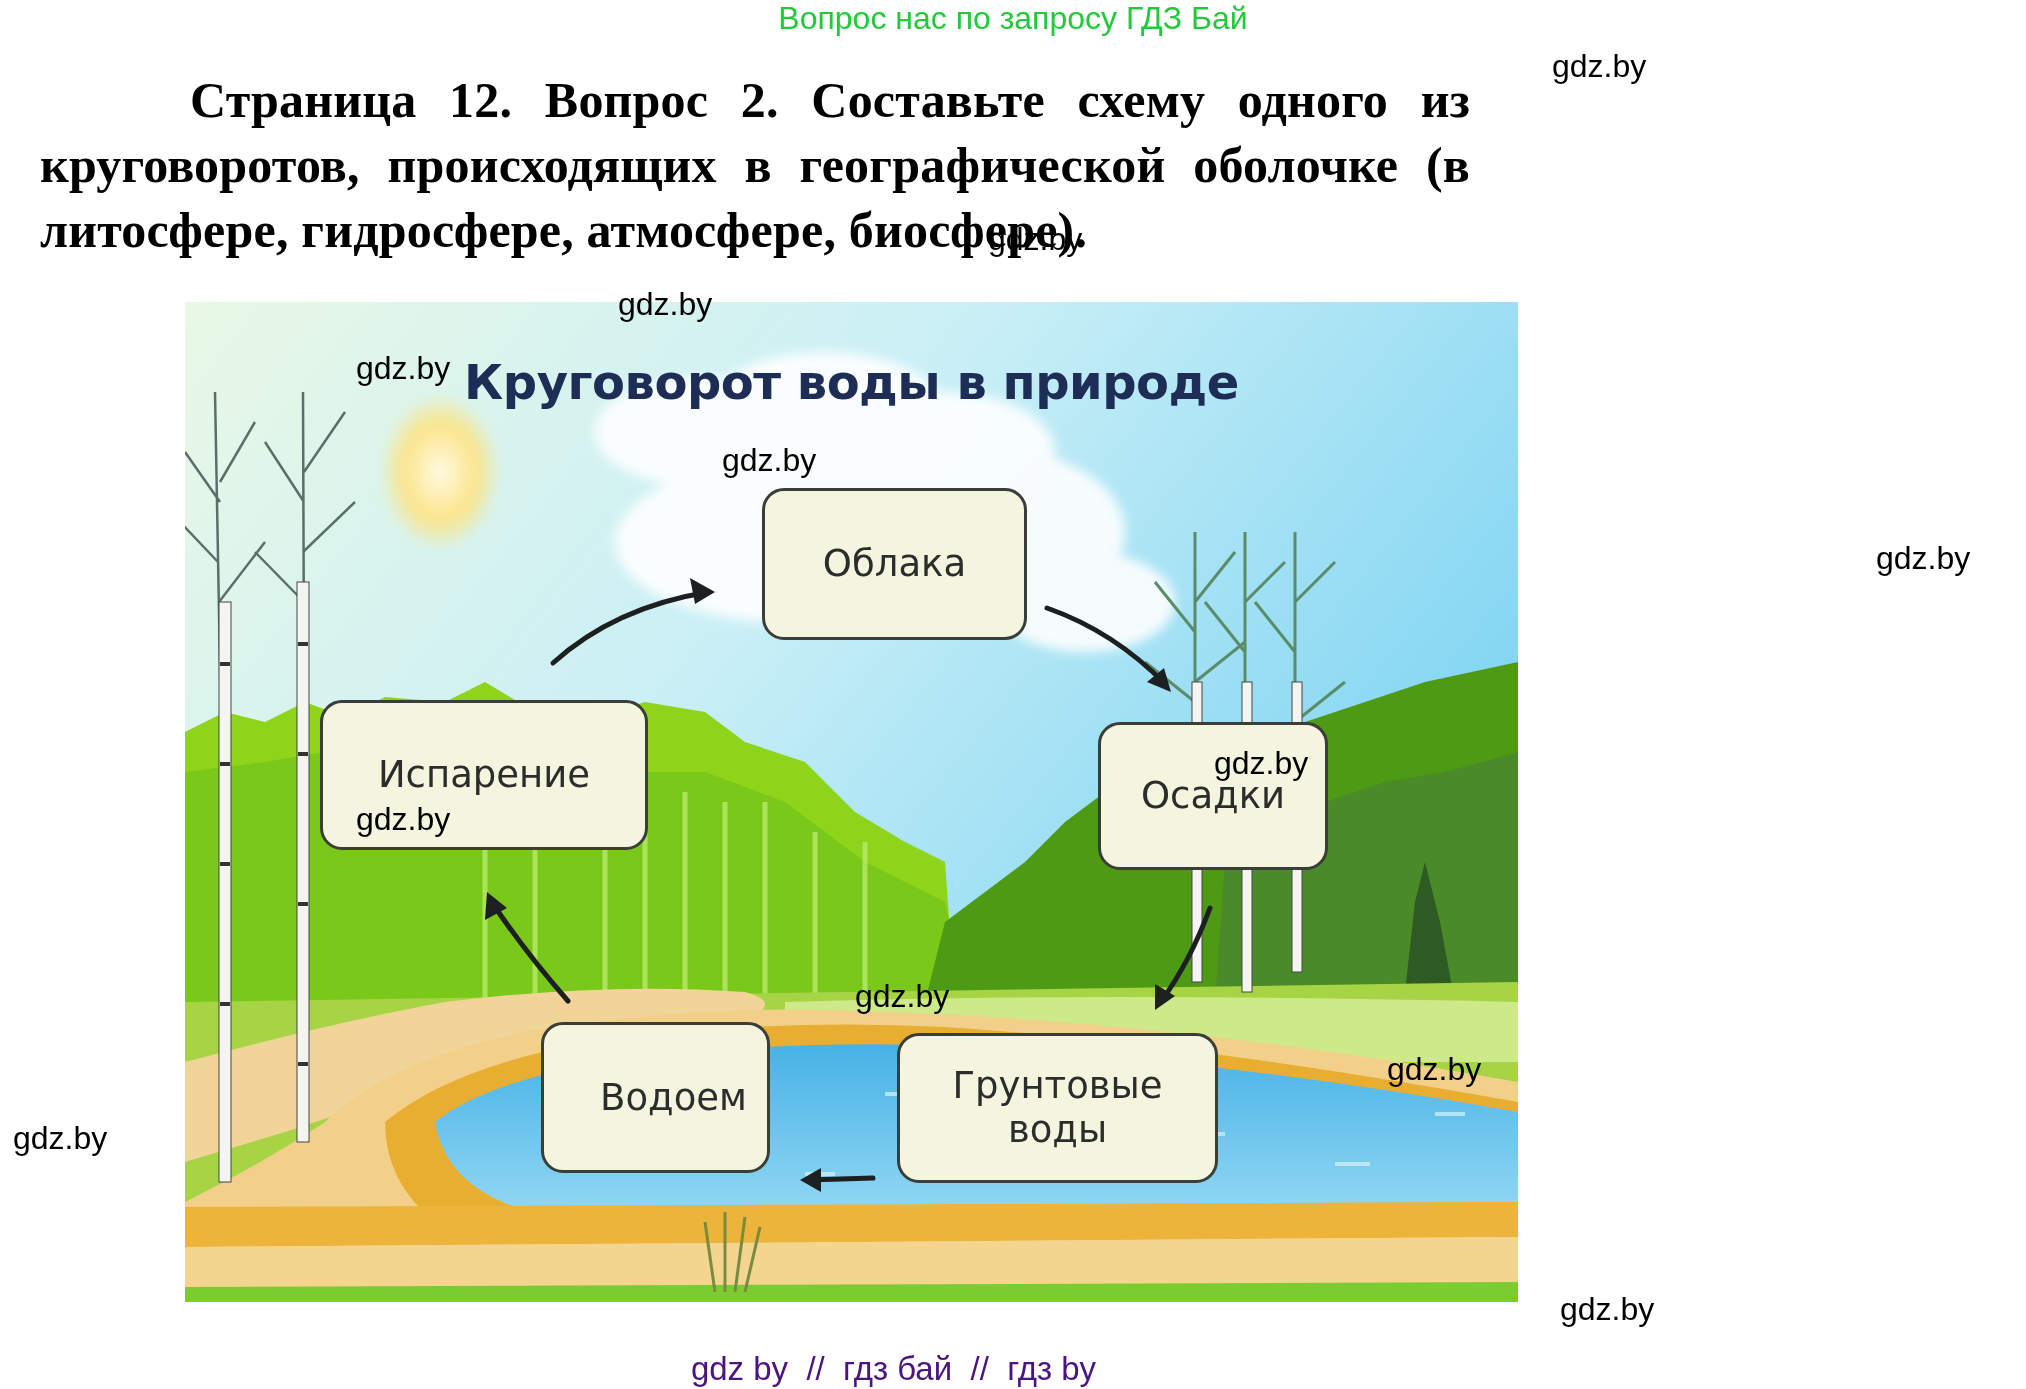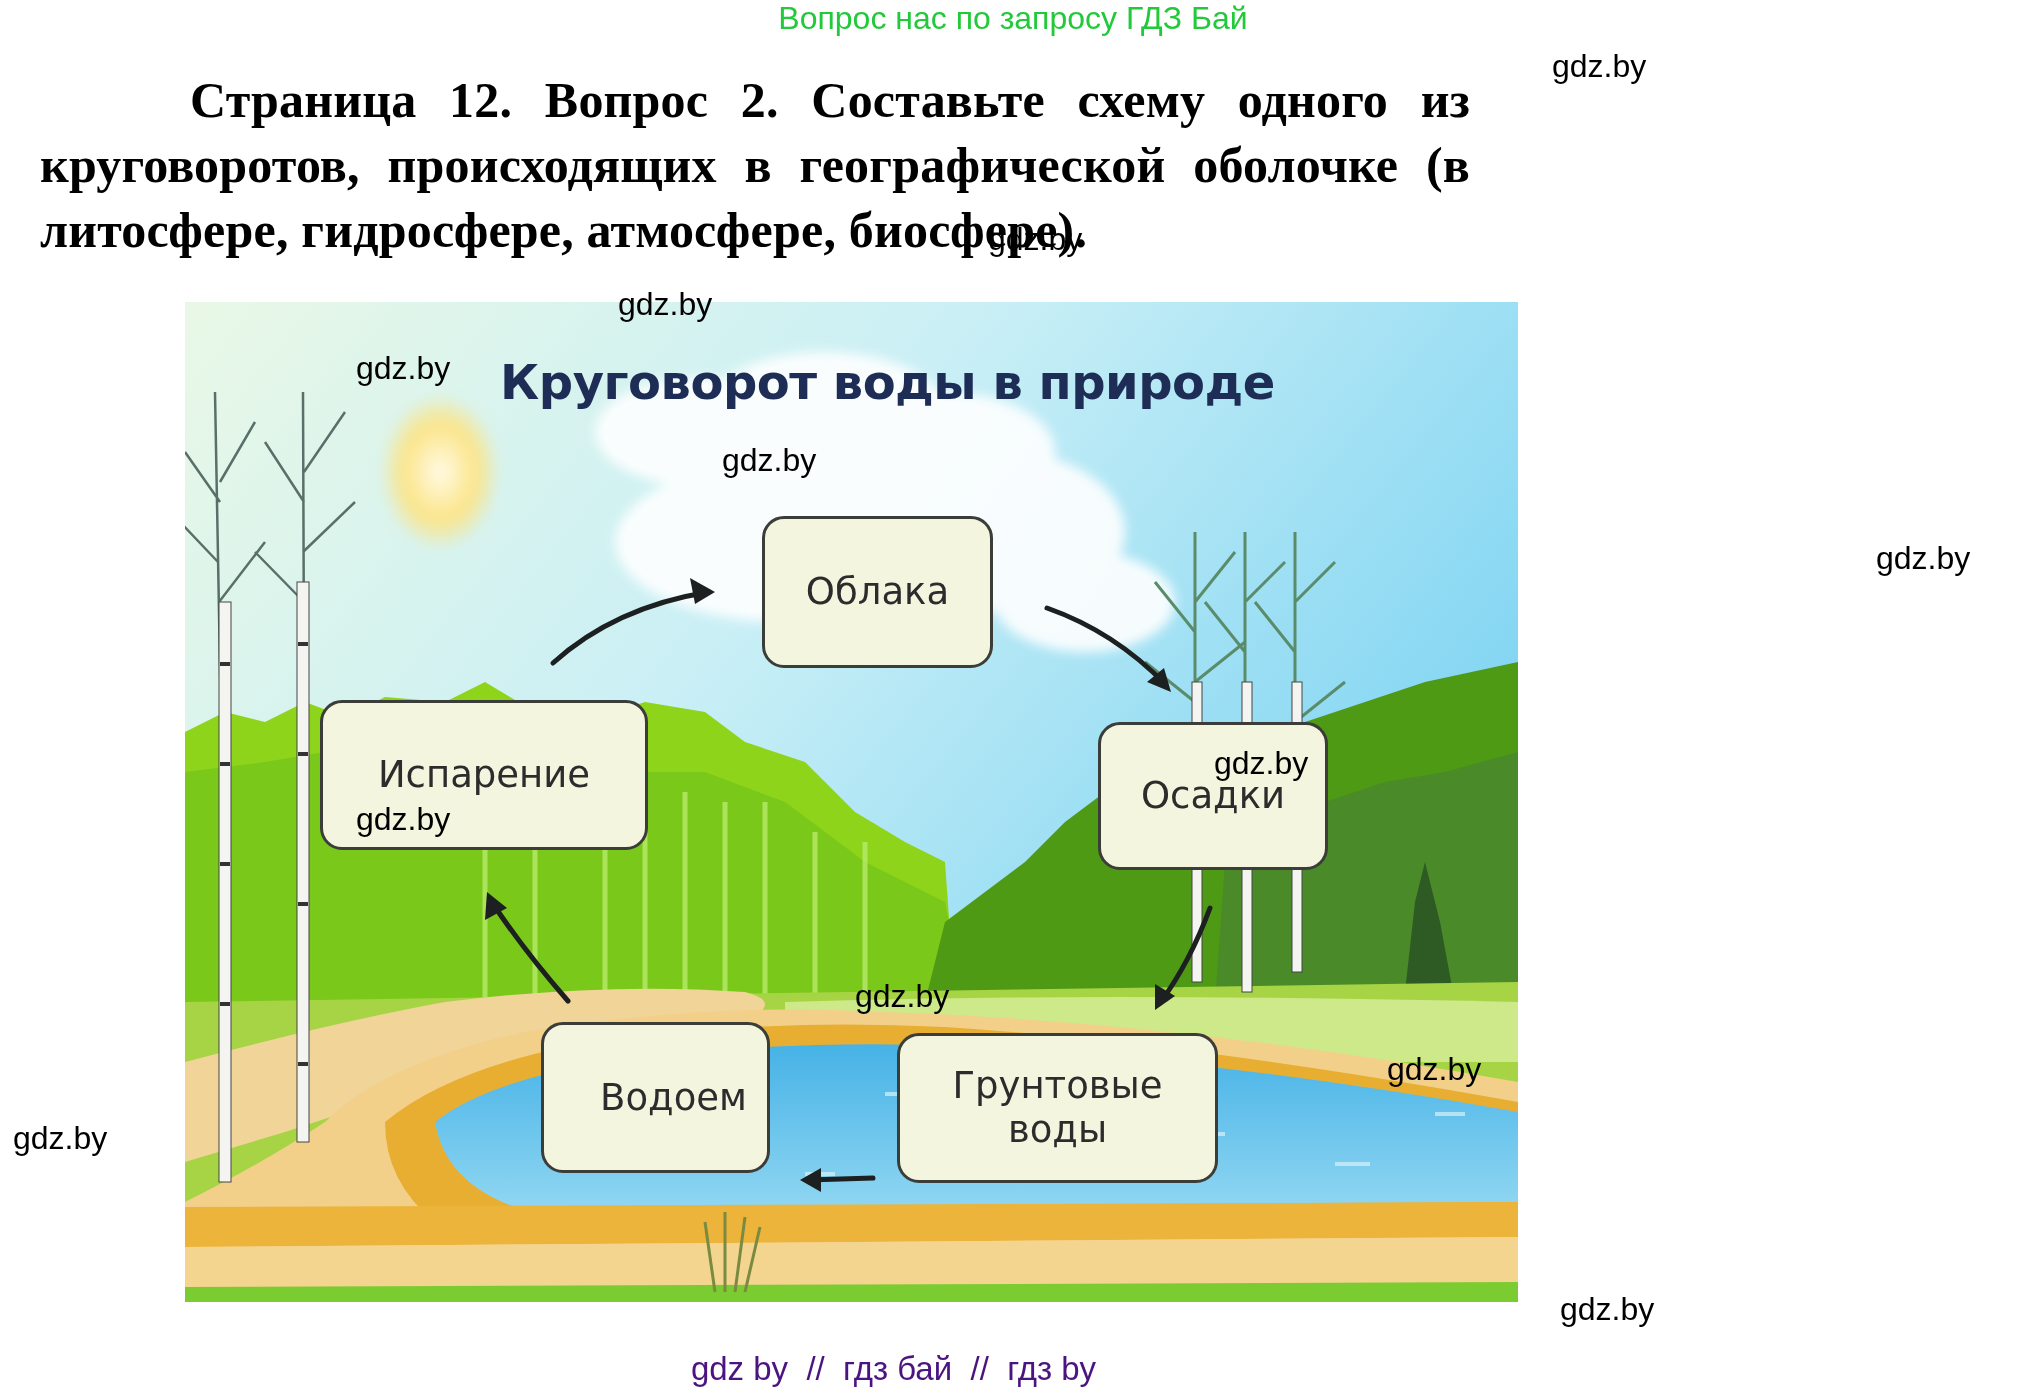--- a/index.html
+++ b/index.html
@@ -3,21 +3,21 @@
 <meta charset="utf-8">
 <style>
   html, body { margin:0; padding:0; background:#ffffff; }
   body { width:2026px; height:1389px; position:relative; overflow:hidden; font-family:"Liberation Sans", sans-serif; }
   .abs { position:absolute; }
   .promo { left:0; width:2026px; top:0; height:36px; text-align:center; color:#22c93a; font-family:"Liberation Sans", sans-serif; font-size:32px; line-height:36px; }
   .question { left:40px; top:68px; width:1430px; font-family:"Liberation Serif", serif; font-weight:bold; font-size:50px; line-height:65px; color:#000; text-align:justify; text-indent:150px; margin:0; letter-spacing:0.2px; }
   .wm { font-family:"Liberation Sans", sans-serif; font-size:32px; color:#000; line-height:32px; white-space:nowrap; z-index:5; }
   .picture { left:185px; top:302px; width:1333px; height:1000px; overflow:hidden; }
   .picture svg { position:absolute; left:0; top:0; }
-  .pic-title { left:0; width:1333px; top:52px; text-align:center; font-family:"DejaVu Sans", sans-serif; font-weight:bold; font-size:48px; color:#1d2d55; z-index:3; letter-spacing:-0.5px;padding-left:36px; }
+  .pic-title { left:0; width:1333px; top:52px; text-align:center; font-family:"DejaVu Sans", sans-serif; font-weight:bold; font-size:48px; color:#1d2d55; z-index:3; letter-spacing:-0.5px; }
   .box { background:#f4f5de; border:3px solid #3a3d38; border-radius:22px; display:flex; align-items:center; justify-content:center; text-align:center; font-family:"DejaVu Sans", sans-serif; font-size:37px; color:#2c2c2c; line-height:44px; z-index:3; box-sizing:border-box; }
   .footer { left:0; width:1787px; top:1350px; text-align:center; color:#4a1580; font-family:"Liberation Sans", sans-serif; font-size:33px; line-height:38px; white-space:pre; }
 </style>
 </head>
 <body>
 
 <div class="abs promo">Вопрос нас по запросу ГДЗ Бай</div>
 
 <p class="abs question">Страница 12. Вопрос 2. Составьте схему одного из круговоротов, происходящих в географической оболочке (в литосфере, гидросфере, атмосфере, биосфере).</p>
 
@@ -145,21 +145,21 @@
       <polygon points="530,290 505,276 510,302"></polygon>
       <polygon points="986,390 962,380 979,366"></polygon>
       <polygon points="970,708 970,682 990,694"></polygon>
       <polygon points="615,878 636,866 636,890"></polygon>
       <polygon points="302,590 300,618 322,606"></polygon>
     </g>
   </svg>
 
   <div class="abs pic-title">Круговорот воды в природе</div>
 
-  <div class="abs box" style="left:577px;top:186px;width:231px;height:152px;margin-top:28px;">Облака</div>
+  <div class="abs box" style="left:577px;top:186px;width:265px;height:152px;">Облака</div>
   <div class="abs box" style="left:913px;top:420px;width:230px;height:148px;">Осадки</div>
   <div class="abs box" style="left:712px;top:731px;width:321px;height:150px;">Грунтовые воды</div>
   <div class="abs box" style="left:356px;top:720px;width:229px;height:151px;padding-left:36px;">Водоем</div>
   <div class="abs box" style="left:135px;top:398px;width:328px;height:150px;">Испарение</div>
 </div>
 
 <div class="abs wm" style="left:1552px;top:50px;">gdz.by</div>
 <div class="abs wm" style="left:988px;top:223px;">gdz.by</div>
 <div class="abs wm" style="left:618px;top:288px;">gdz.by</div>
 <div class="abs wm" style="left:356px;top:352px;">gdz.by</div>

